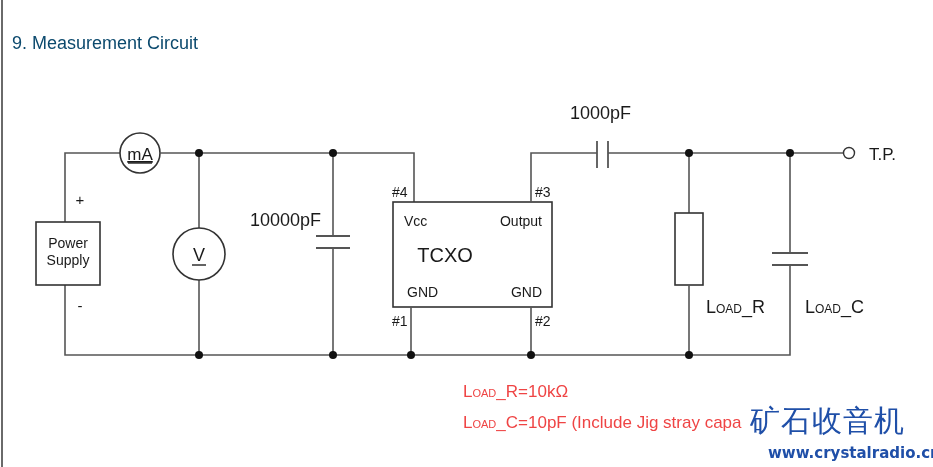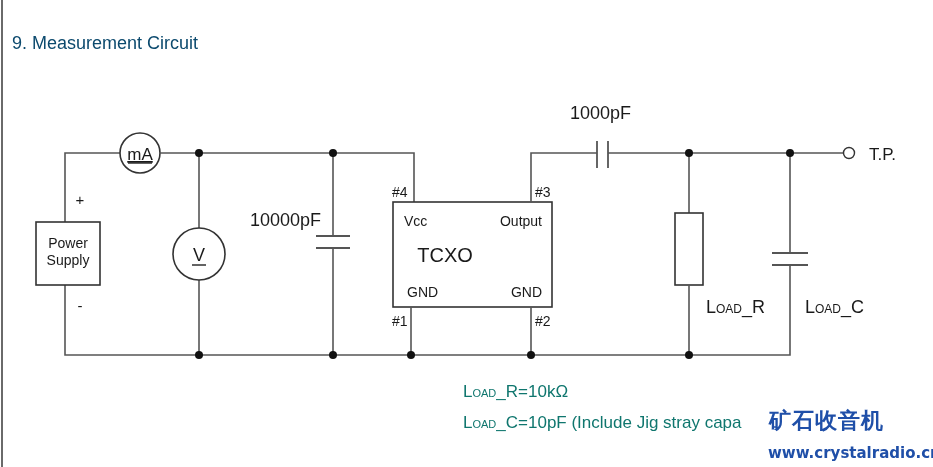--- a/index.html
+++ b/index.html
@@ -6,23 +6,23 @@
   body { width: 933px; height: 467px; position: relative; overflow: hidden; font-family: "Liberation Sans", sans-serif; color: #1a1a1a; }
   .frame-left { position: absolute; left: 1px; top: 0; width: 2px; height: 467px; background: #6a6a6a; }
   .title { position: absolute; left: 12px; top: 33px; font-size: 18px; color: #0c4a6e; white-space: nowrap; }
   svg.circuit { position: absolute; left: 0; top: 0; }
   .lbl { font-family: "Liberation Sans", sans-serif; fill: #1a1a1a; }
   .wire { stroke: #555; stroke-width: 1.6; fill: none; }
   .box { stroke: #333; stroke-width: 1.6; fill: #fff; }
   .plate { stroke: #555; stroke-width: 1.8; }
   .dot { fill: #111; }
   .meter { stroke: #333; stroke-width: 1.6; fill: #fff; }
-  .note { position: absolute; left: 463px; font-size: 17px; color: #0f766e; white-space: nowrap; }
+  .note { position: absolute; left: 463px; font-size: 17px; color: #ef4444; white-space: nowrap; }
   .note small { font-size: 11px; }
-  .wm-cn { position: absolute; left: 769px; top: 404px; font-size: 22px; font-weight: bold; color: #1f4fa8; letter-spacing: 1px; white-space: nowrap; font-family: "DejaVu Sans", sans-serif; background: rgba(255,255,255,0.85); line-height: 34px; }
+  .wm-cn { position: absolute; left: 750px; top: 404px; font-size: 30px; font-weight: normal; color: #1f4fa8; letter-spacing: 1px; white-space: nowrap; font-family: "DejaVu Sans", sans-serif; background: rgba(255,255,255,0.85); line-height: 34px; }
   .wm-url { position: absolute; left: 768px; top: 444px; font-size: 15px; font-weight: bold; color: #1f4fa8; white-space: nowrap; font-family: "DejaVu Sans", sans-serif; }
 </style>
 </head>
 <body>
 
 <div class="frame-left"></div>
 
 <div class="title">9. Measurement Circuit</div>
 
 <svg class="circuit" width="933" height="467" viewBox="0 0 933 467">

